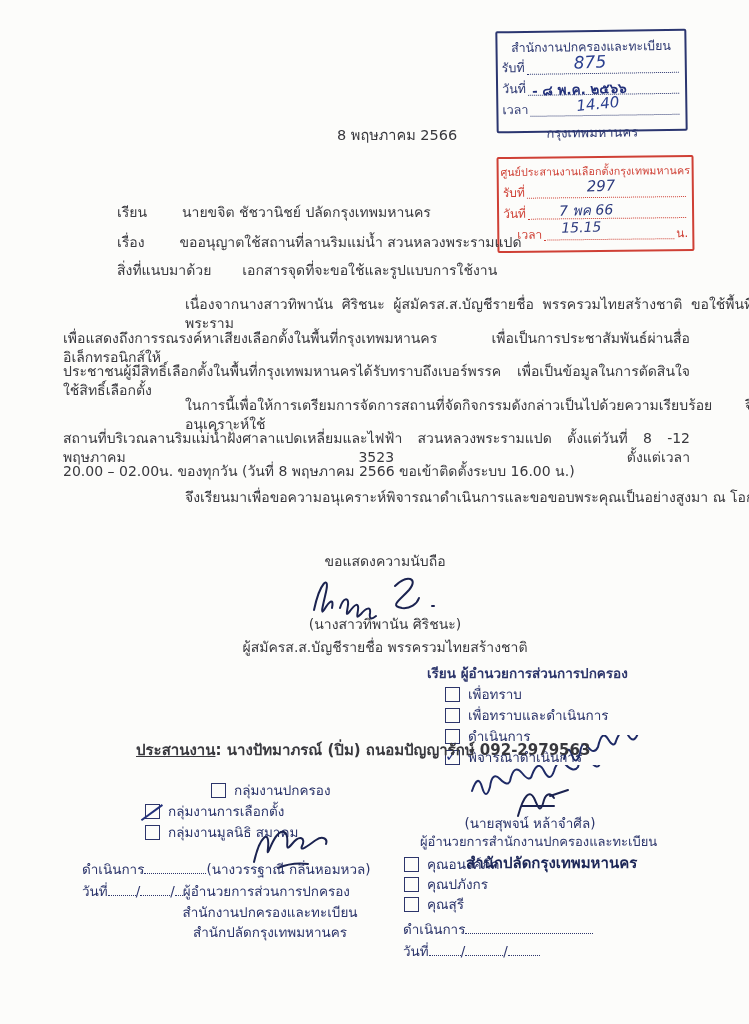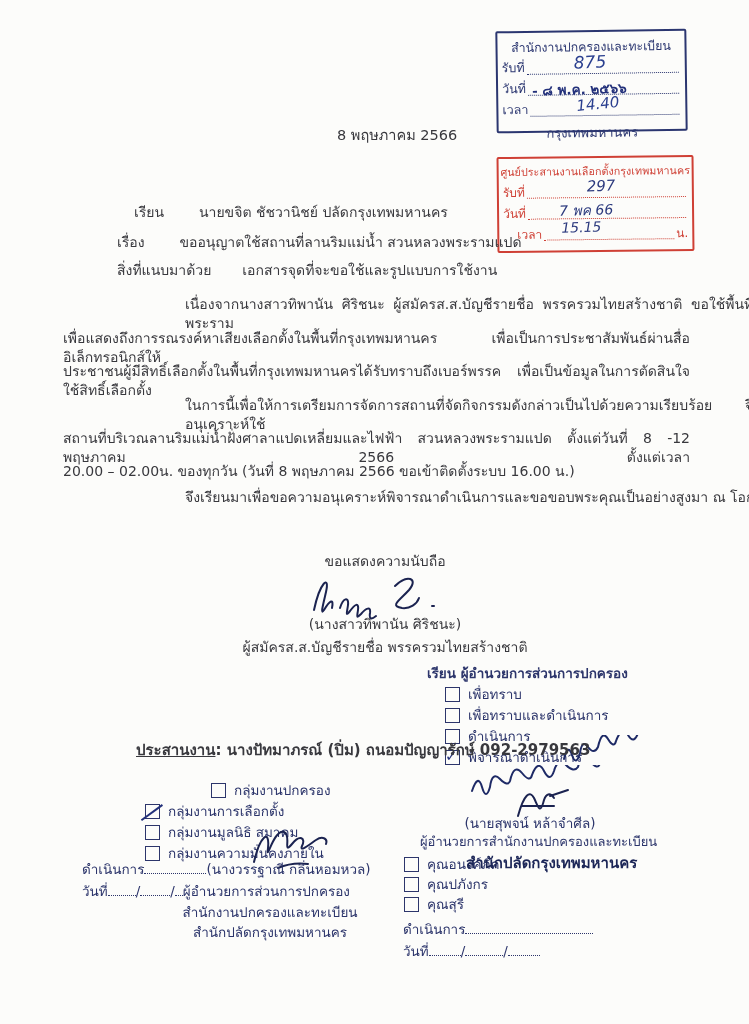--- a/index.html
+++ b/index.html
@@ -80,21 +80,21 @@
     <div class="srow" style="font-size:12px;padding-left:18px;">
       <span>เวลา</span>
         <span class="sdots"></span>
       <span>น.</span>
       <span class="hand abs" style="left:62px;top:-3px;font-size:14px;color:#2c3a7e;transform:rotate(-1deg);">15.15</span>
     </div>
   </div>
 
   <div class="abs print nowrap" style="left:337px;top:126px;font-size:14.5px;">8 พฤษภาคม 2566</div>
 
-  <div class="abs print nowrap" style="left:117px;top:203px;margin-left:17px;">
+  <div class="abs print nowrap" style="left:117px;top:203px;">
     <span>เรียน</span>
     <span style="display:inline-block;width:26px;"></span>
     <span>นายขจิต ชัชวานิชย์ ปลัดกรุงเทพมหานคร</span>
   </div>
 
   <div class="abs print nowrap" style="left:117px;top:233px;">
     <span>เรื่อง</span>
     <span style="display:inline-block;width:26px;"></span>
     <span>ขออนุญาตใช้สถานที่ลานริมแม่น้ำ สวนหลวงพระรามแปด</span>
   </div>
@@ -102,21 +102,21 @@
   <div class="abs print nowrap" style="left:85px;top:261px;margin-left:32px;">
     <span>สิ่งที่แนบมาด้วย</span>
     <span style="display:inline-block;width:22px;"></span>
     <span>เอกสารจุดที่จะขอใช้และรูปแบบการใช้งาน</span>
   </div>
 
   <div class="abs print jline indent" style="left:63px;top:295px;width:627px;">เนื่องจากนางสาวทิพานัน ศิริชนะ ผู้สมัครส.ส.บัญชีรายชื่อ พรรครวมไทยสร้างชาติ ขอใช้พื้นที่ใต้สะพานพระราม 8</div>
   <div class="abs print jline" style="left:63px;top:329px;width:627px;">เพื่อแสดงถึงการรณรงค์หาเสียงเลือกตั้งในพื้นที่กรุงเทพมหานคร เพื่อเป็นการประชาสัมพันธ์ผ่านสื่ออิเล็กทรอนิกส์ให้</div>
   <div class="abs print jline" style="left:63px;top:362px;width:627px;">ประชาชนผู้มีสิทธิ์เลือกตั้งในพื้นที่กรุงเทพมหานครได้รับทราบถึงเบอร์พรรค เพื่อเป็นข้อมูลในการตัดสินใจใช้สิทธิ์เลือกตั้ง</div>
   <div class="abs print jline indent" style="left:63px;top:396px;width:627px;">ในการนี้เพื่อให้การเตรียมการจัดการสถานที่จัดกิจกรรมดังกล่าวเป็นไปด้วยความเรียบร้อย จึงขอความอนุเคราะห์ใช้</div>
-  <div class="abs print jline" style="left:63px;top:429px;width:627px;">สถานที่บริเวณลานริมแม่น้ำฝั่งศาลาแปดเหลี่ยมและไฟฟ้า สวนหลวงพระรามแปด ตั้งแต่วันที่ 8 -12 พฤษภาคม 2566 ตั้งแต่เวลา</div>
+  <div class="abs print jline" style="left:63px;top:429px;width:627px;">สถานที่บริเวณลานริมแม่น้ำฝั่งศาลาแปดเหลี่ยมและไฟฟ้า สวนหลวงพระรามแปด ตั้งแต่วันที่ 8 -12 พฤษภาคม 3523 ตั้งแต่เวลา</div>
   <div class="abs print" style="left:63px;top:462px;width:627px;">20.00 – 02.00น. ของทุกวัน (วันที่ 8 พฤษภาคม 2566 ขอเข้าติดตั้งระบบ 16.00 น.)</div>
   <div class="abs print indent" style="left:63px;top:488px;width:627px;">จึงเรียนมาเพื่อขอความอนุเคราะห์พิจารณาดำเนินการและขอขอบพระคุณเป็นอย่างสูงมา ณ โอกาสนี้</div>
 
   <div class="abs print center" style="left:260px;top:552px;width:250px;">ขอแสดงความนับถือ</div>
 
   <svg class="abs ink" style="left:300px;top:570px;" width="150" height="50" viewBox="0 0 150 50">
     <path d="M14,40 C20,12 30,4 26,22 C23,35 20,46 24,40 C30,30 34,28 32,38"></path>
     <path d="M40,38 c3,-10 9,-12 8,-3 c-1,8 -3,12 2,6 c5,-7 9,-9 8,-1 c-1,7 -2,9 3,4 c5,-6 10,-8 9,-1 c-1,6 1,7 6,3"></path>
     <path d="M95,16 c12,-12 24,-8 14,4 c-9,10 -20,16 -7,18 c8,1 15,-4 17,-10"></path>
     <path d="M132,36 l2,0"></path>
@@ -161,24 +161,20 @@
     <span>กลุ่มงานปกครอง</span>
   </div>
   <div class="abs navy cbrow" style="left:145px;top:800px;">
     <span class="cb slashed"></span>
     <span>กลุ่มงานการเลือกตั้ง</span>
   </div>
   <div class="abs navy cbrow" style="left:145px;top:821px;">
     <span class="cb"></span>
     <span>กลุ่มงานมูลนิธิ สมาคม</span>
   </div>
-  <div class="abs navy cbrow" style="left:145px;top:842px;">
-    <span class="cb"></span>
-    <span>กลุ่มงานความมั่นคงภายใน</span>
-  </div>
 
   <svg class="abs ink" style="left:248px;top:824px;" width="95" height="48" viewBox="0 0 95 48">
     <path d="M6,38 c6,-26 16,-34 14,-14 c-2,16 6,-20 16,-16 c8,3 -2,24 8,12 c8,-10 14,-6 10,2 c-3,7 8,-2 14,-6 c6,-4 12,-2 10,4"></path>
     <path d="M30,44 q14,-6 30,-4"></path>
   </svg>
 
   <div class="abs navy nowrap" style="left:82px;top:858px;font-size:13.5px;">
     <span>ดำเนินการ</span><span class="dl" style="width:62px;"></span><span>(นางวรรฐาณี กลิ่นหอมหวล)</span>
   </div>
   <div class="abs navy nowrap" style="left:82px;top:880px;font-size:13.5px;">

